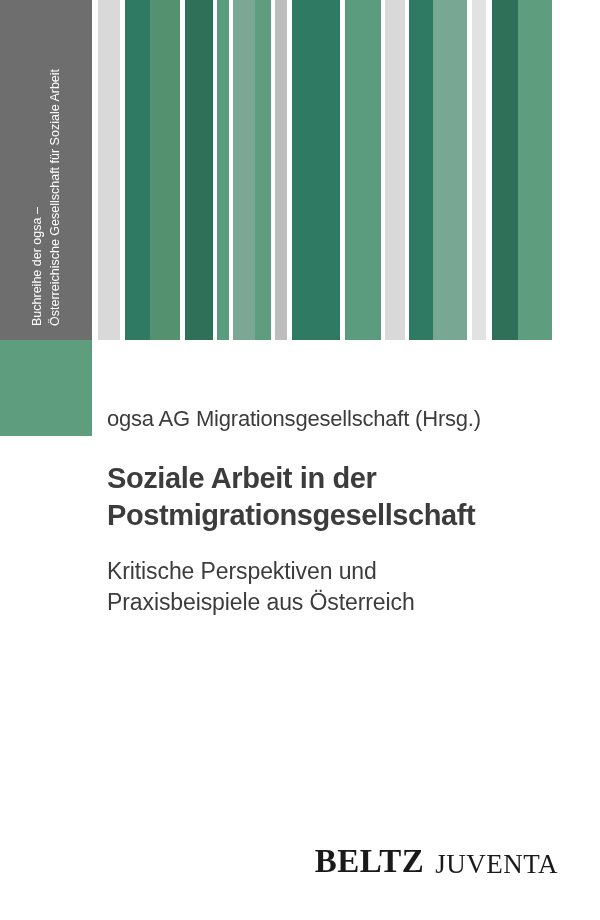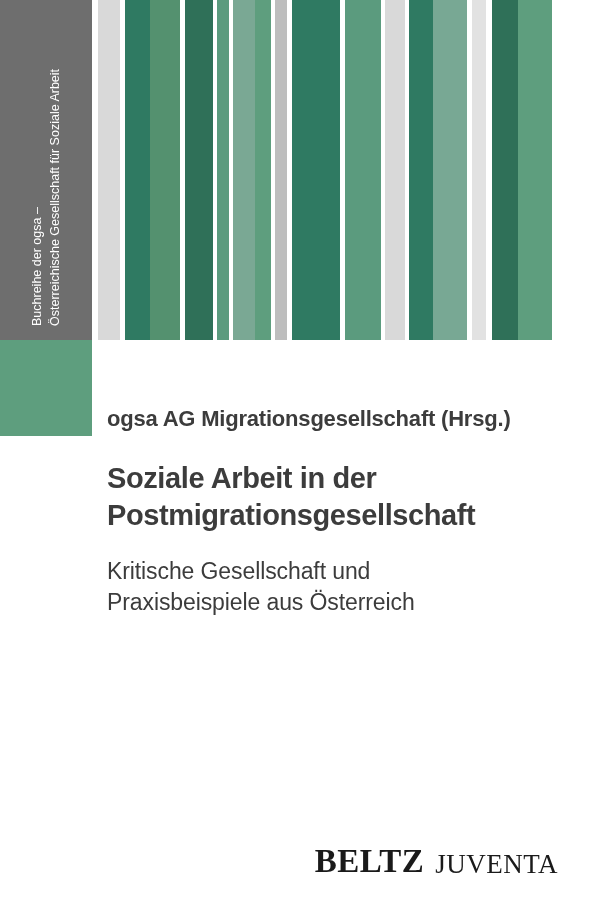--- a/index.html
+++ b/index.html
@@ -82,21 +82,21 @@
     position: absolute;
     left: 107px;
     top: 406px;
     width: 470px;
   }
   .editors {
     font-size: 22px;
     color: #3c3c3c;
     letter-spacing: -0.2px;
     margin: 0 0 28px 0;
-    font-weight: 700;
+    font-weight: 400;
   }
   .title {
     font-size: 29px;
     font-weight: bold;
     color: #3c3c3c;
     line-height: 1.27;
     margin: 0 0 22px 0;
     letter-spacing: -0.4px;
   }
   .subtitle {
@@ -181,21 +181,21 @@
 
   <div class="green-square"></div>
 
   <div class="text-area">
     <p class="editors">ogsa AG Migrationsgesellschaft (Hrsg.)</p>
     <h1 class="title">
       <span>Soziale Arbeit in der</span><br>
       <span>Postmigrationsgesellschaft</span>
     </h1>
     <p class="subtitle">
-      <span>Kritische Gesellschaft und</span><br>
+      <span>Kritische Perspektiven und</span><br>
       <span>Praxisbeispiele aus Österreich</span>
     </p>
   </div>
 
   <div class="publisher">
     <span class="pub-beltz">BELTZ</span>
     <span class="pub-sep"></span>
     <span class="pub-juventa">JUVENTA</span>
   </div>
 

